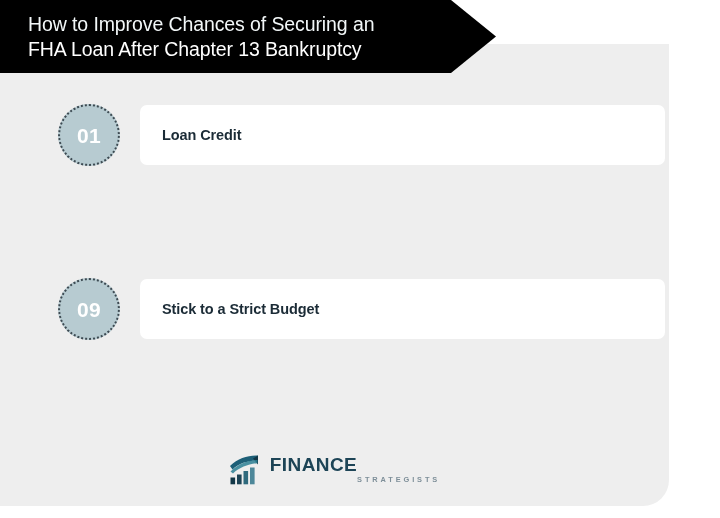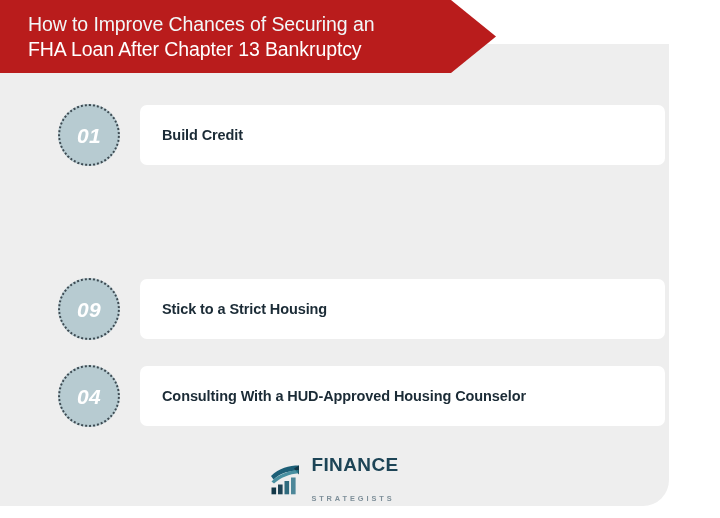--- a/index.html
+++ b/index.html
@@ -35,21 +35,21 @@
     border-radius: 0 0 26px 0;
   }
 
   
   .banner {
     position: absolute;
     left: 0;
     top: 0;
     width: 496px;
     height: 73px;
-    background: #b91c1c;
+    background: #000000;
     -webkit-clip-path: polygon(0 0, 451px 0, 496px 36.5px, 451px 73px, 0 73px);
     clip-path: polygon(0 0, 451px 0, 496px 36.5px, 451px 73px, 0 73px);
     display: flex;
     flex-direction: column;
     justify-content: center;
     box-sizing: border-box;
     padding-left: 28px;
     padding-right: 52px;
   }
   .banner-line1 {
@@ -92,21 +92,20 @@
     width: 62px;
     height: 62px;
     border-radius: 50%;
     background: #b7cbd1;
     border: 2px dotted #3c4a52;
     box-sizing: border-box;
     display: flex;
     align-items: center;
     justify-content: center;
     z-index: 3;
-    font-style: italic;
   }
   .badge-num {
     color: #ffffff;
     font-size: 21px;
     font-weight: 700;
     letter-spacing: 0.3px;
     line-height: 1;
   }
 
   .card {
@@ -143,21 +142,21 @@
     gap: 7px;
   }
   .logo-mark {
     width: 34px;
     height: 30px;
     flex: 0 0 auto;
     display: block;
   }
   .logo-text {
     display: flex;
-    flex-direction: column;
+    flex-direction: row;
     justify-content: center;
     line-height: 1;
   }
   .logo-name {
     color: #1d4456;
     font-size: 19px;
     font-weight: 700;
     letter-spacing: 0.4px;
     line-height: 19px;
   }
@@ -182,44 +181,36 @@
     <div class="banner-line2">FHA Loan After Chapter 13 Bankruptcy</div>
   </div>
 
   <div class="steps">
 
     <div class="step-row">
       <div class="badge">
         <span class="badge-num">01</span>
       </div>
       <div class="card">
-        <span class="card-label">Build Credit</span>
+        <span class="card-label">Loan Credit</span>
       </div>
     </div>
 
     <div class="step-row">
     </div>
 
     <div class="step-row">
       <div class="badge">
         <span class="badge-num">09</span>
       </div>
       <div class="card">
-        <span class="card-label">Stick to a Strict Housing</span>
-      </div>
-    </div>
-
-    <div class="step-row">
-      <div class="badge">
-        <span class="badge-num">04</span>
-      </div>
-      <div class="card">
-        <span class="card-label">Consulting With a HUD-Approved Housing Counselor</span>
-      </div>
-    </div>
+        <span class="card-label">Stick to a Strict Budget</span>
+      </div>
+    </div>
+
 
   </div>
 
   <div class="logo">
     <svg class="logo-mark" viewBox="0 0 34 30">
       <path d="M1 11 C9 3 19 0.5 29 0.5 L29 5.5 C19.5 5.5 10.5 8 3.5 14.5 Z" fill="#1d5f77"></path>
       <path d="M29 0.5 L29 9.5 L24 3.5 Z" fill="#123747"></path>
       <path d="M1.5 16.5 C9 9 19 5.5 28.5 5 L28.5 8.2 C19.5 9 10.5 12.5 4 18.5 Z" fill="#2c7f93" opacity="0.85"></path>
       <rect x="1.5" y="22.5" width="4.6" height="6.8" fill="#123747"></rect>
       <rect x="8" y="19.5" width="4.6" height="9.8" fill="#1d4456"></rect>

